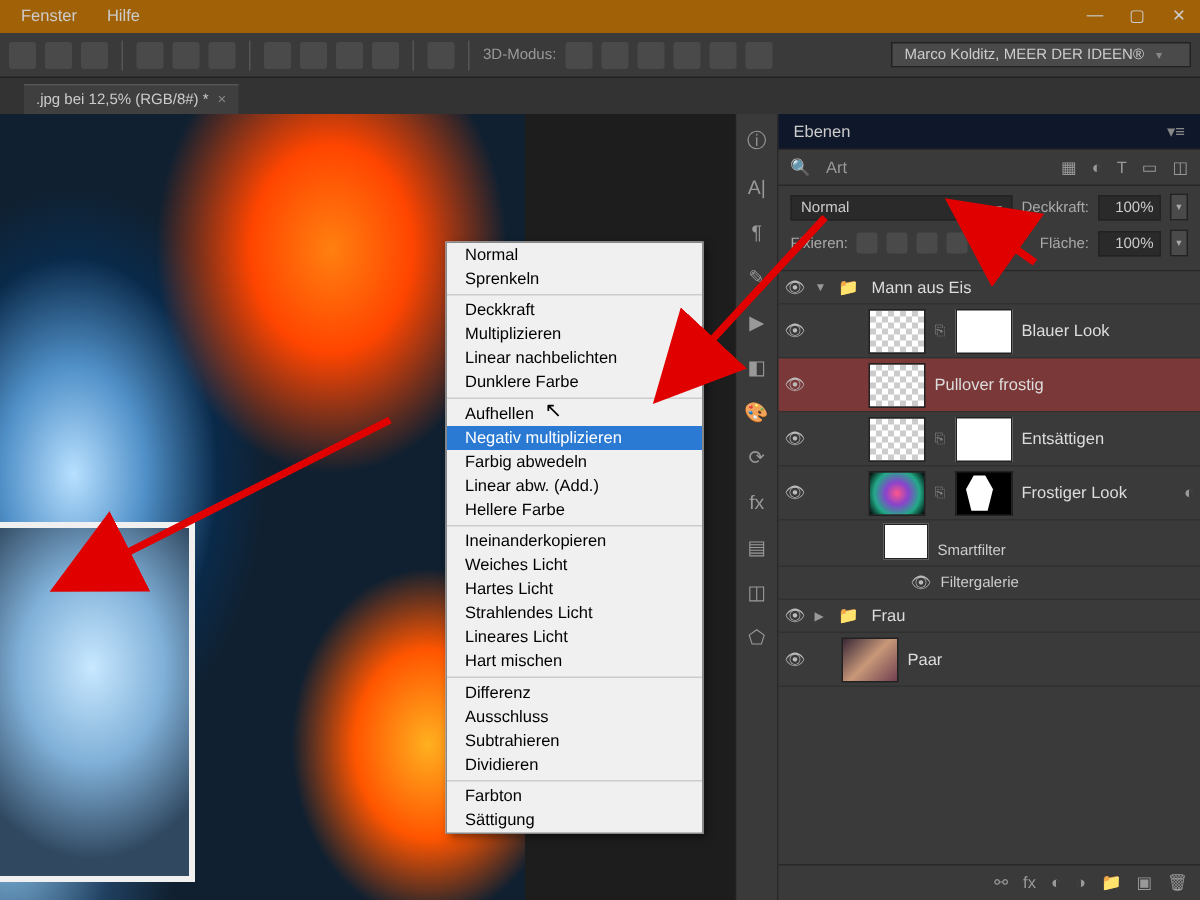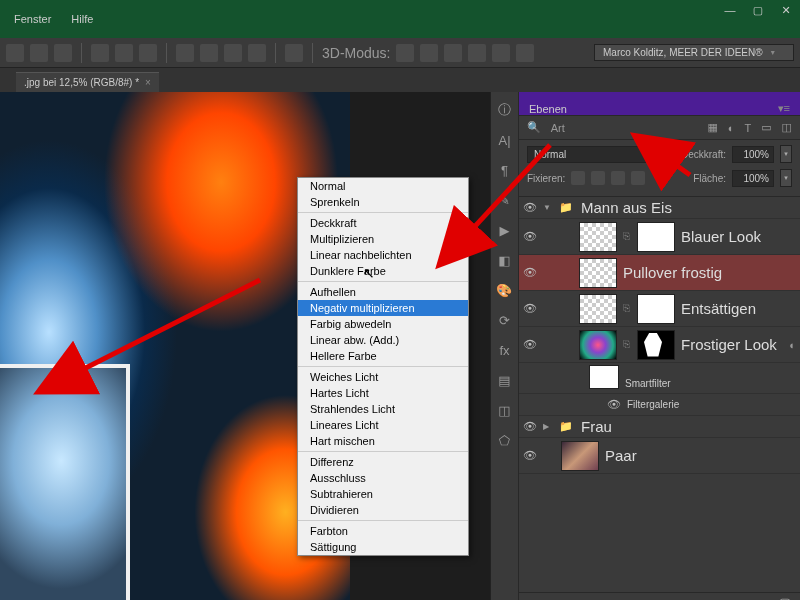--- a/index.html
+++ b/index.html
@@ -1,27 +1,27 @@
 <!DOCTYPE html>
 <html><head>
 <meta charset="utf-8">
 <style>
 * { margin: 0; padding: 0; box-sizing: border-box; font-family: "Segoe UI", Tahoma, sans-serif; }
 body { background: #2a2a2a; color: #b8b8b8; font-size: 11px; overflow: hidden; width: 800px; height: 600px; position: relative; }
 
-.menubar { height: 38px; background: #14532d; display: flex; align-items: center; padding-left: 4px; }
+.menubar { height: 22px; background: #a16207; display: flex; align-items: center; padding-left: 4px; }
 .menubar span { padding: 0 10px; color: #ccc; cursor: default; }
 
 .winctrl { position: absolute; right: 0; top: 0; display: flex; }
 .winctrl div { width: 28px; height: 20px; display: flex; align-items: center; justify-content: center; color: #ccc; }
 
 .toolbar { height: 30px; background: #3a3a3a; border-bottom: 1px solid #222; display: flex; align-items: center; padding: 0 6px; gap: 6px; }
 .toolbar .ico { width: 18px; height: 18px; background: #4a4a4a; border-radius: 2px; }
 .toolbar .sep { width: 1px; height: 20px; background: #555; margin: 0 3px; }
-.toolbar .lbl { color: #999; font-size: 14px; }
+.toolbar .lbl { color: #999; font-size: 10px; }
 .toolbar .dd { background: #4a4a4a; padding: 2px 8px; border: 1px solid #222; font-size: 10px; color: #ccc; display: flex; align-items: center; gap: 8px; }
 .toolbar .dd::after { content: "▾"; font-size: 8px; color: #888; }
 
 .tabbar { height: 24px; background: #333; display: flex; align-items: flex-end; padding-left: 16px; }
 .tab { background: #3f3f3f; padding: 4px 8px; font-size: 10px; color: #ccc; display: flex; align-items: center; gap: 6px; border-top: 1px solid #555; }
 .tab .close { color: #888; }
 
 .mainrow { display: flex; height: calc(600px - 22px - 30px - 24px); }
 
 .canvas { flex: 1; background: #1d1d1d; position: relative; overflow: hidden; }
@@ -42,21 +42,21 @@
 .blendmenu { position: absolute; left: 297px; top: 85px; width: 172px; background: #f0f0f0; border: 1px solid #888; box-shadow: 2px 2px 6px rgba(0,0,0,0.5); z-index: 50; }
 .blendmenu .item { padding: 2px 12px; color: #000; font-size: 11px; cursor: default; }
 .blendmenu .item.sel { background: #2a7ad4; color: #fff; }
 .blendmenu .msep { height: 1px; background: #ccc; margin: 2px 0; }
 
 .rightcol { width: 310px; background: #3a3a3a; border-left: 1px solid #222; display: flex; }
 .toolstrip { width: 28px; background: #3a3a3a; border-right: 1px solid #282828; display: flex; flex-direction: column; align-items: center; padding-top: 8px; gap: 10px; }
 .toolstrip .t { width: 20px; height: 20px; display: flex; align-items: center; justify-content: center; color: #999; font-size: 13px; }
 
 .panels { flex: 1; display: flex; flex-direction: column; }
-.panel-tab { height: 24px; display: flex; align-items: flex-end; padding: 0 10px; background: #4c1d95; border-bottom: 1px solid #282828; }
+.panel-tab { height: 24px; display: flex; align-items: center; padding: 0 10px; background: #0f172a; border-bottom: 1px solid #282828; }
 .panel-tab span { font-size: 11px; color: #ccc; }
 .panel-tab .menu { margin-left: auto; color: #888; }
 
 .panel-icons { height: 24px; display: flex; align-items: center; padding: 0 8px; gap: 10px; background: #3a3a3a; border-bottom: 1px solid #282828; }
 .panel-icons .pi { color: #999; font-size: 11px; }
 
 .panel-controls { padding: 4px 8px; background: #3a3a3a; border-bottom: 1px solid #282828; }
 .ctlrow { display: flex; align-items: center; gap: 6px; margin-bottom: 4px; height: 20px; }
 .dd2 { flex: 1; background: #2a2a2a; border: 1px solid #222; padding: 2px 6px; display: flex; align-items: center; color: #ccc; font-size: 10px; }
 .dd2::after { content: "▾"; margin-left: auto; font-size: 8px; color: #888; }
@@ -74,21 +74,21 @@
 .tw { width: 10px; color: #999; font-size: 8px; }
 .folder { width: 16px; color: #bbb; }
 .thumb { width: 38px; height: 30px; background: #888; border: 1px solid #222; flex-shrink: 0; }
 .thumb.white { background: #fff; }
 .thumb.check { background: repeating-conic-gradient(#ccc 0 25%, #fff 0 50%) 0 0/8px 8px; }
 .thumb.frost { background: radial-gradient(circle at 50% 50%, #ff5588, #8844cc, #22aa88, #000); }
 .thumb.mask { background: #000; position: relative; }
 .thumb.mask::after { content:""; position:absolute; left:6px; top:2px; width:18px; height:24px; background:#fff; clip-path: polygon(30% 0,70% 0,100% 40%,80% 100%,20% 100%,0 40%);}
 .thumb.paar { background: linear-gradient(135deg, #3a2838 0%, #c89878 50%, #704050 100%); }
 .link { width: 8px; font-size: 9px; color: #888; }
-.lname { color: #ddd; font-size: 15px; flex: 1; }
+.lname { color: #ddd; font-size: 11px; flex: 1; }
 .subline { padding-left: 70px; font-size: 10px; color: #ccc; display:flex; align-items:flex-end; gap:6px; padding-top:2px; padding-bottom:4px; border-bottom:1px solid #303030;}
 .smartline { padding-left: 88px; font-size: 10px; color: #ccc; display:flex; align-items:center; gap:6px; min-height:22px; border-bottom:1px solid #303030;}
 
 .layerfoot { height: 24px; background: #3a3a3a; border-top: 1px solid #282828; display: flex; align-items: center; justify-content: flex-end; padding: 0 8px; gap: 10px; color: #999; font-size: 11px; }
 
 .arrow { position: absolute; z-index: 60; pointer-events: none; }
 .arrow svg { overflow: visible; }
 </style>
 </head>
 <body>
@@ -152,20 +152,21 @@
         <div class="item">Multiplizieren</div>
         <div class="item">Linear nachbelichten</div>
         <div class="item">Dunklere Farbe</div>
         <div class="msep"></div>
         <div class="item">Aufhellen</div>
         <div class="item sel">Negativ multiplizieren</div>
         <div class="item">Farbig abwedeln</div>
         <div class="item">Linear abw. (Add.)</div>
         <div class="item">Hellere Farbe</div>
         <div class="msep"></div>
+        <div class="item">Ineinanderkopieren</div>
         <div class="item">Weiches Licht</div>
         <div class="item">Hartes Licht</div>
         <div class="item">Strahlendes Licht</div>
         <div class="item">Lineares Licht</div>
         <div class="item">Hart mischen</div>
         <div class="msep"></div>
         <div class="item">Differenz</div>
         <div class="item">Ausschluss</div>
         <div class="item">Subtrahieren</div>
         <div class="item">Dividieren</div>

